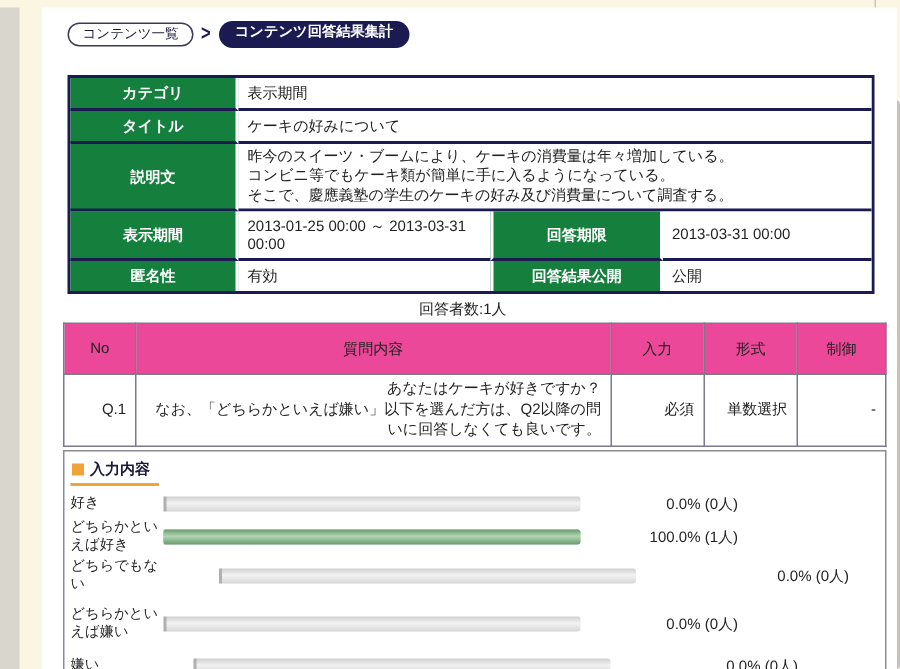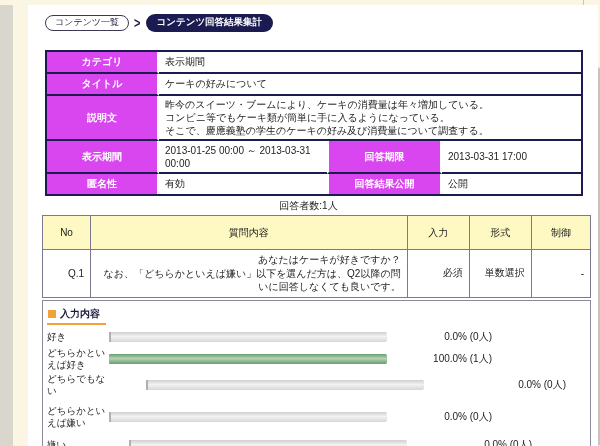--- a/index.html
+++ b/index.html
@@ -26,36 +26,36 @@
   .bc-badge {
     display:inline-block; background:#1b1b52; color:#fff; border-radius:9px;
     font-size:9.5px; font-weight:bold; padding:3px 11px 4px; line-height:1.1;
   }
 
   
   table.info { border-collapse:separate; border-spacing:0; border:2px solid #1b1b52; width:538px; margin:17px 0 0 17px; }
   table.info td { font-size:10px; vertical-align:middle; }
   table.info tr:not(:last-child) td { border-bottom:2px solid #1b1b52; }
   td.lbl {
-    background:#d946ef; color:#fff; font-weight:bold; text-align:center;
+    background:#15803d; color:#fff; font-weight:bold; text-align:center;
     width:112px; border-right:2px solid #fff; padding:3px 2px;
   }
   td.lbl2 { width:115px; border-left:2px solid #fff; }
   td.val { background:#fff; padding:3px 6px; color:#222; }
   td.val-desc { white-space:pre-line; line-height:1.3; padding:2px 6px; }
   td.val-date { width:168px; }
   tr.r-small td { height:19px; }
 
   
   .resp-count { width:563px; text-align:center; font-size:10px; color:#222; margin:3px 0 2px 0; padding-right:2px; }
 
   
   table.qtable { border-collapse:collapse; width:549px; margin-left:14px; }
   table.qtable th, table.qtable td { border:1px solid #7a7a8c; font-size:10px; font-weight:normal; color:#222; }
-  table.qtable th { background:#fef9c3; height:34px; text-align:center; padding:2px; }
+  table.qtable th { background:#ec4899; height:34px; text-align:center; padding:2px; }
   table.qtable td { background:#fff; padding:3px 6px; vertical-align:middle;text-align:right; }
   td.q-no { width:48px; text-align:center; }
   td.q-content { width:316px; white-space:pre-line; line-height:1.35; min-height:48px; }
   td.q-center { width:62px; text-align:center; }
   td.q-ctrl { width:59px; text-align:center; }
 
   
   .results-box { width:549px; margin:2px 0 0 14px; border:1px solid #8a8a99; padding:3px 4px 2px 4px; background:#fff; }
   .section-head { display:inline-flex; align-items:center; gap:4px; border-bottom:2px solid #f0a339; padding:0 6px 2px 1px; margin-bottom:3px; }
   .orange-sq { width:8px; height:8px; background:#f0a339; display:inline-block; }
@@ -112,21 +112,21 @@
     <tr>
       <td class="lbl">説明文</td>
       <td class="val val-desc" colspan="3">昨今のスイーツ・ブームにより、ケーキの消費量は年々増加している。
 コンビニ等でもケーキ類が簡単に手に入るようになっている。
 そこで、慶應義塾の学生のケーキの好み及び消費量について調査する。</td>
     </tr>
     <tr class="r-small">
       <td class="lbl">表示期間</td>
       <td class="val val-date">2013-01-25 00:00 ～ 2013-03-31 00:00</td>
       <td class="lbl lbl2">回答期限</td>
-      <td class="val">2013-03-31 17:00</td>
+      <td class="val">2013-03-31 00:00</td>
     </tr>
     <tr class="r-small">
       <td class="lbl">匿名性</td>
       <td class="val">有効</td>
       <td class="lbl lbl2">回答結果公開</td>
       <td class="val">公開</td>
     </tr>
   </tbody>
     </table>
 

